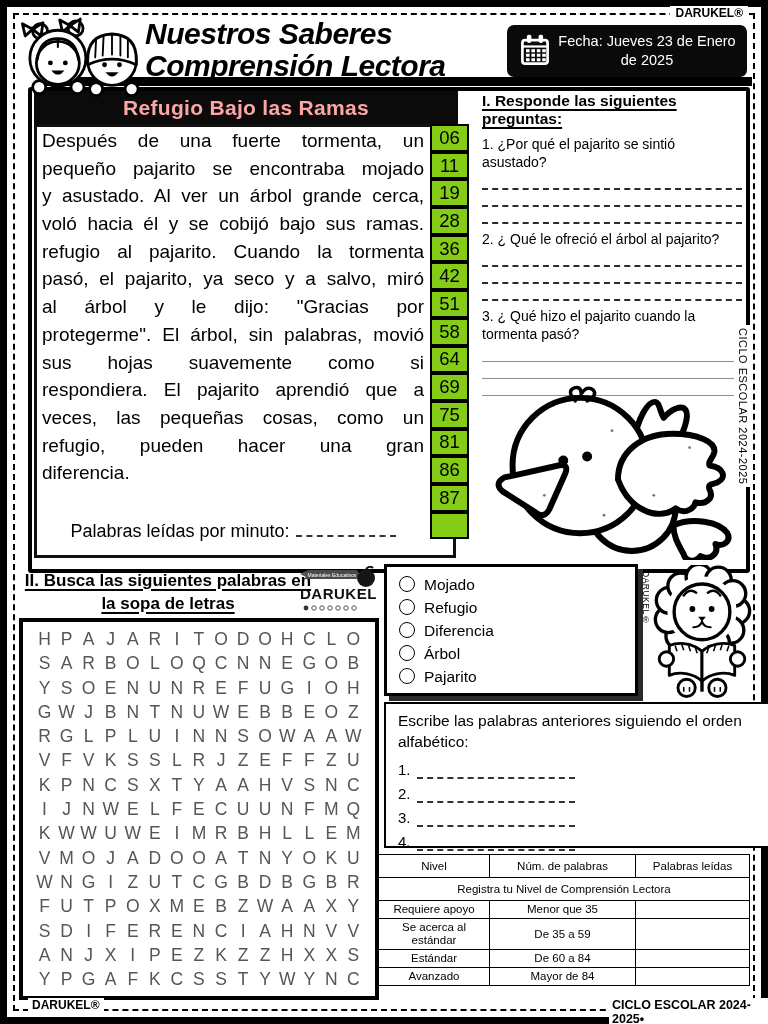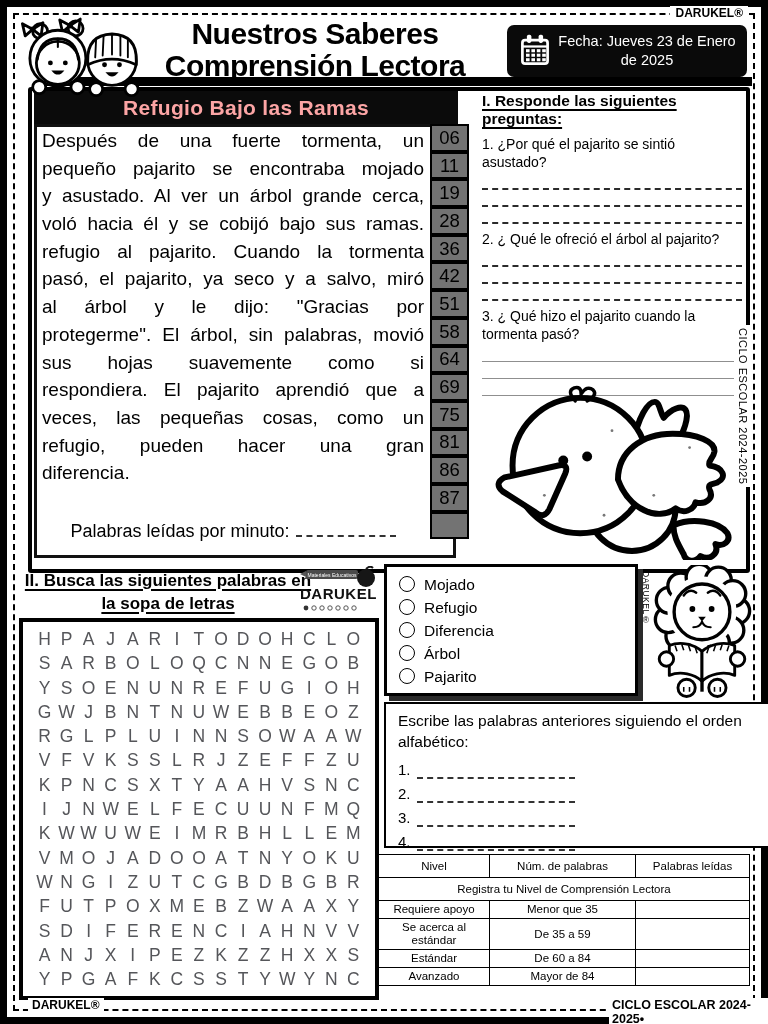--- a/index.html
+++ b/index.html
@@ -4,35 +4,35 @@
 <style>
   html,body{margin:0;padding:0;background:#e8e8e8;}
   #page{position:relative;width:768px;height:1024px;background:#fff;font-family:"Liberation Sans",sans-serif;color:#000;overflow:hidden;}
   .abs{position:absolute;}
   
   .outer-frame{left:0;top:0;right:0;bottom:0;border:7px solid #000;}
   .dash-frame{left:13px;top:13px;right:13px;bottom:13px;border:2px dashed #000;}
   
   .brand-top{right:20px;top:6px;font-size:12px;font-weight:bold;background:#fff;padding:0 5px;z-index:6;}
   .kids{left:14px;top:16px;width:140px;height:92px;z-index:5;}
-  .hdr-title{left:145px;top:18px;width:340px;text-align:center;z-index:4;}
+  .hdr-title{left:145px;top:18px;width:340px;text-align:left;z-index:4;font-style:italic;}
   .hdr-title .t1,.hdr-title .t2{font-size:30px;font-weight:bold;letter-spacing:-0.5px;line-height:32px;}
   .date-box{left:507px;top:25px;width:240px;height:52px;background:#0a0a0a;border-radius:7px;color:#fff;display:flex;align-items:center;z-index:5;}
   .cal{width:36px;height:36px;margin-left:10px;flex:none;}
   .date-text{flex:1;text-align:center;font-size:14.5px;line-height:19px;padding-right:6px;}
   .divider{left:40px;top:77px;width:712px;height:9px;background:#000;z-index:2;}
   
   .top-frame{left:28px;top:87px;width:714px;height:478px;border:4px solid #000;border-radius:3px;background:#fff;z-index:1;}
   .ptitle{left:34px;top:91px;width:424px;height:33px;background:#0b0b0b;color:#fca5a5;font-size:21px;font-weight:bold;display:flex;align-items:center;justify-content:center;letter-spacing:0.3px;z-index:3;}
   .pbox{left:34px;top:124px;width:422px;height:434px;border:3px solid #111;box-sizing:border-box;z-index:2;background:#fff;}
   .plines{left:42px;top:127px;width:382px;z-index:3;}
   .pline{height:27.7px;line-height:27.7px;font-size:19px;text-align:justify;text-align-last:justify;white-space:nowrap;}
   .pline.plast{text-align-last:left;}
   .count-col{left:430px;top:124px;width:39px;z-index:4;}
-  .cbox{width:39px;height:27.7px;box-sizing:border-box;border:2.5px solid #000;background:#737373;display:flex;align-items:center;justify-content:center;font-size:18.5px;}
+  .cbox{width:39px;height:27.7px;box-sizing:border-box;border:2.5px solid #000;background:#84cc16;display:flex;align-items:center;justify-content:center;font-size:18.5px;}
   .wpm{left:42px;top:521px;width:382px;font-size:18px;text-align:center;z-index:3;}
   .wpm .dashline{display:inline-block;width:100px;height:13px;border-bottom:2.5px dashed #333;margin-left:6px;}
   
   .qcol{left:482px;top:92px;width:260px;z-index:3;}
   .qheading{font-size:15.5px;font-weight:bold;text-decoration:underline;text-decoration-thickness:2px;text-underline-offset:3px;margin-bottom:7px;}
   .qitem{margin-top:6px;}
   .qtext{font-size:14px;line-height:18px;margin-bottom:2px;}
   .aline{height:15px;border-bottom:2.2px dashed #2b2b2b;}
   .aline.solid{height:16px;border-bottom:1.6px solid #8f8f8f;width:97%;}
   .bird{left:482px;top:376px;width:260px;height:184px;z-index:3;}

